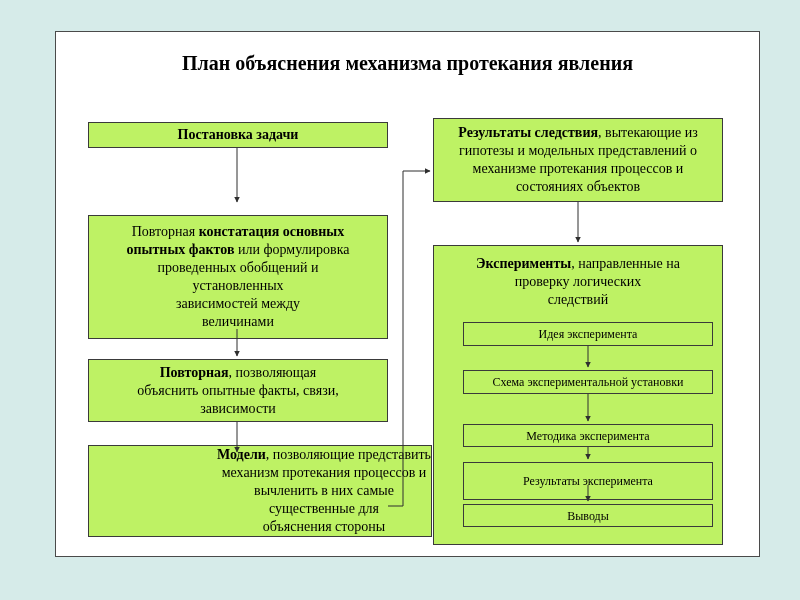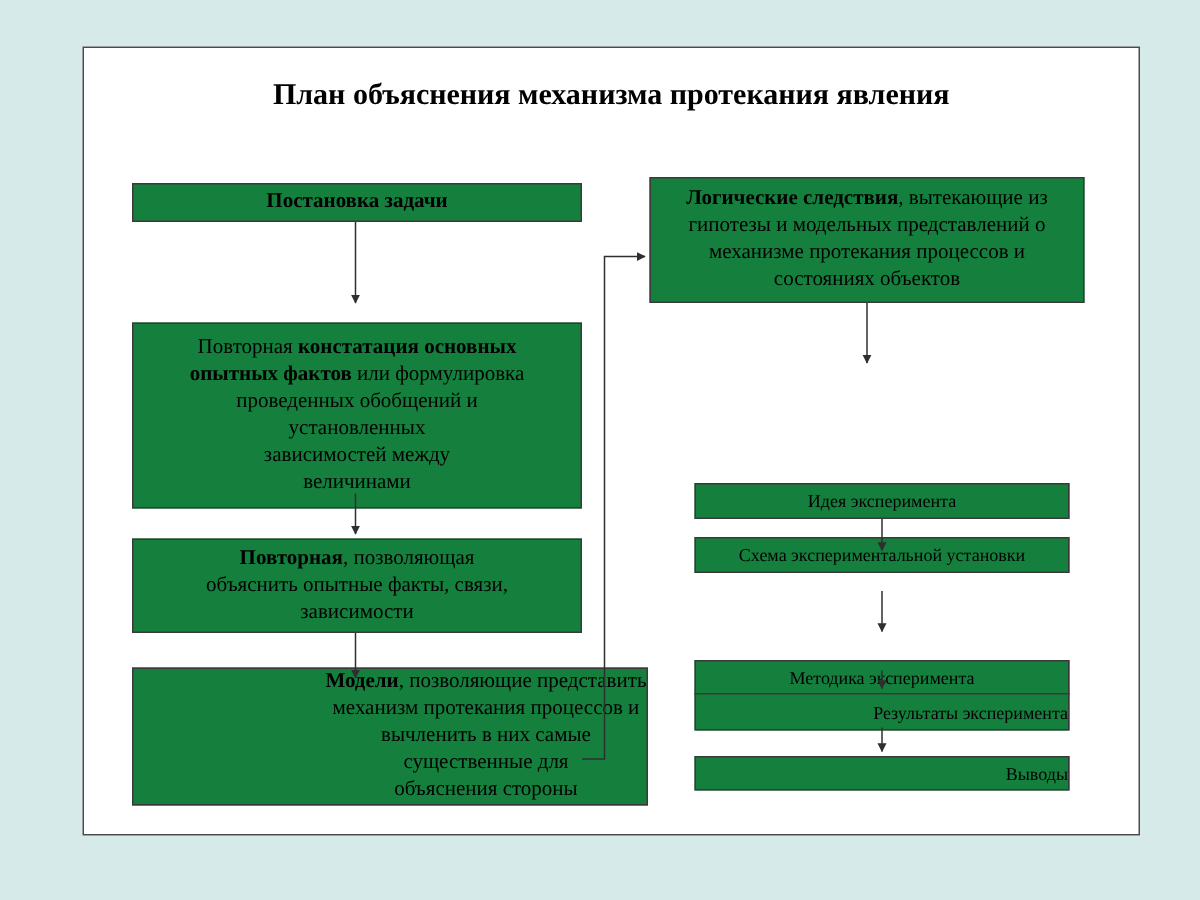--- a/index.html
+++ b/index.html
@@ -27,21 +27,21 @@
     position: absolute;
     left: 55px; top: 50px;
     width: 705px;
     text-align: center;
     font-size: 20px;
     font-weight: bold;
     line-height: 26px;
   }
   .box {
     position: absolute;
-    background: #15803d;
+    background: #bef264;
     border: 1px solid #3a3a3a;
     box-sizing: border-box;
     display: flex;
     align-items: center;
     justify-content: center;
   }
   .txt {
     white-space: pre-line;
     text-align: center;
     font-size: 14px;
@@ -56,24 +56,24 @@
 
   .box-consequences { left: 433px; top: 118px; width: 290px; height: 84px; }
   .box-experiments  {
     left: 433px; top: 245px; width: 290px; height: 300px;
     align-items: flex-start;
     padding-top: 9px;
   }
   .step { left: 463px; width: 250px; height: 24px; }
   .step .txt { font-size: 12px; line-height: 14px; }
   .step-1 { top: 322px; }
-  .step-2 { top: 358px; }
-  .step-3 { top: 440px; height: 23px; }
-  .step-4 { top: 462px; height: 25px; justify-content: flex-end; }
-  .step-5 { top: 504px; height: 23px; justify-content: flex-end; }
+  .step-2 { top: 370px; }
+  .step-3 { top: 424px; height: 23px; }
+  .step-4 { top: 462px; height: 38px; }
+  .step-5 { top: 504px; height: 23px; }
 
   .connectors {
     position: absolute;
     left: 0; top: 0;
     width: 800px; height: 600px;
     pointer-events: none;
   }
 </style>
 </head>
 <body>
@@ -105,26 +105,31 @@
 
   <div class="box box-models">
     <div class="txt"><span class="b">Модели</span><span>, позволяющие представить
 механизм протекания процессов и
 вычленить в них самые
 существенные для
 объяснения стороны</span></div>
   </div>
 
   <div class="box box-consequences">
-    <div class="txt"><span class="b">Логические следствия</span><span>, вытекающие из
+    <div class="txt"><span class="b">Результаты следствия</span><span>, вытекающие из
 гипотезы и модельных представлений о
 механизме протекания процессов и
 состояниях объектов</span></div>
   </div>
 
+  <div class="box box-experiments">
+    <div class="txt"><span class="b">Эксперименты</span><span>, направленные на
+проверку логических
+следствий</span></div>
+  </div>
 
   <div class="box step step-1">
     <div class="txt">Идея эксперимента</div>
   </div>
   <div class="box step step-2">
     <div class="txt">Схема экспериментальной установки</div>
   </div>
   <div class="box step step-3">
     <div class="txt">Методика эксперимента</div>
   </div>

